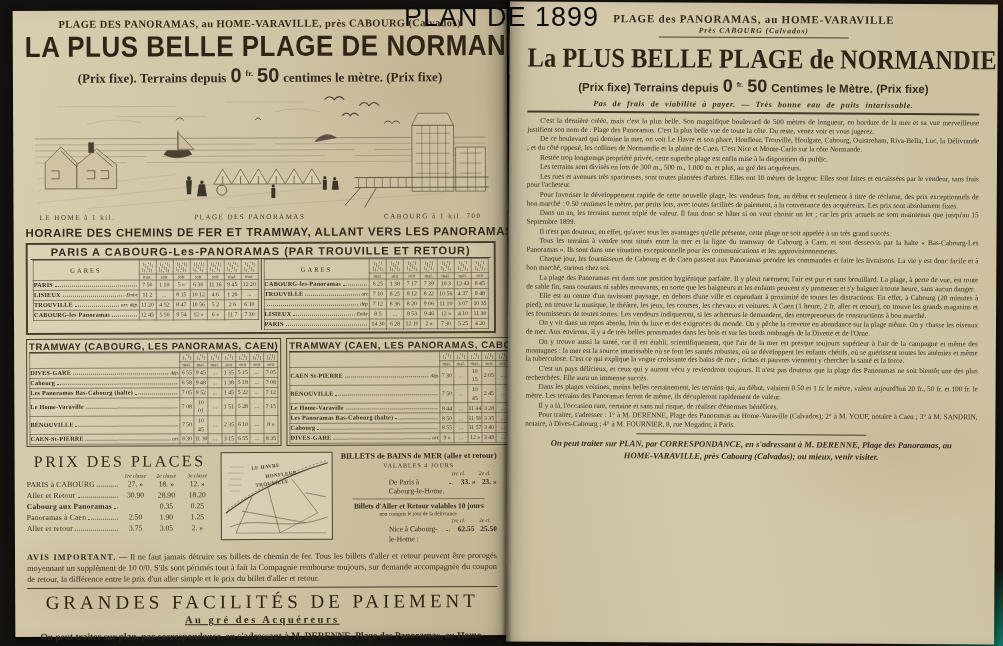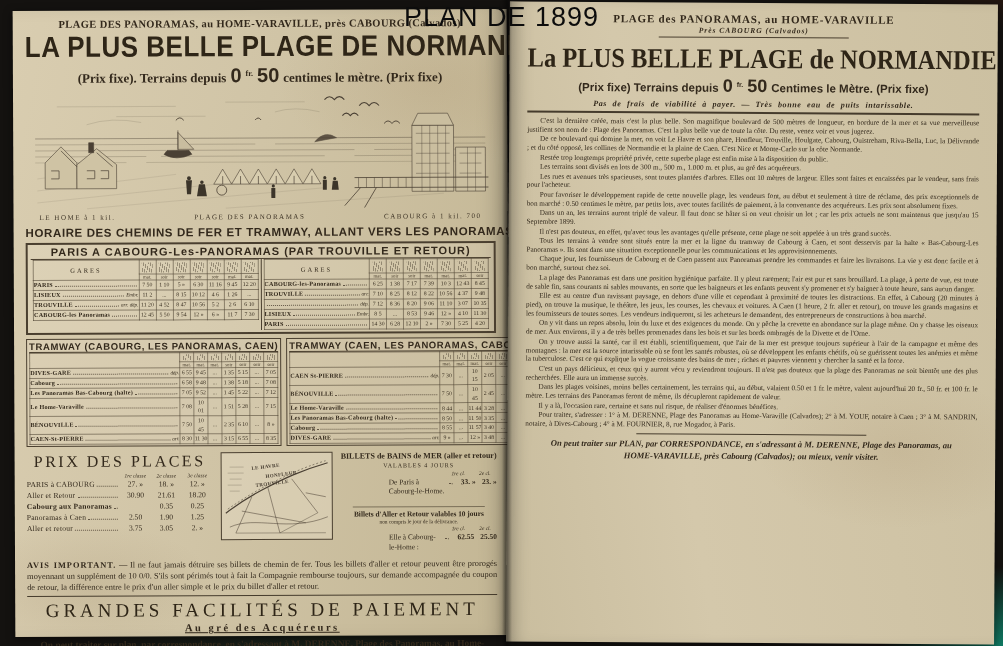--- a/index.html
+++ b/index.html
@@ -92,21 +92,21 @@
   table.prix td{font-size:7.6px;padding:0;line-height:1.35;}
   table.prix td.val{text-align:center;width:34px;}
   .mapblock{width:112px;}
   .mapblock svg{width:110px;height:86px;border:1px solid #4a3f2f;background:rgba(250,244,226,.25);display:block;}
   .billets{flex:1;font-size:7.4px;line-height:1.3;}
   .billets .t1{font-weight:bold;font-size:8px;text-align:center;white-space:nowrap;}
   .billets .t2{font-size:6px;letter-spacing:1px;text-align:center;}
   .billets .clrow{display:flex;justify-content:flex-end;gap:14px;font-size:5.4px;font-style:italic;padding-right:6px;}
   .billets .vrow{display:flex;align-items:baseline;margin-left:48px;}
   .billets .vrow .v{width:32px;text-align:right;font-weight:bold;}
-  .billets .sub{font-weight:bold;text-align:center;margin-top:10px;border-top:1px solid rgba(74,63,47,.6);padding-top:2px;width:85%;margin-left:auto;margin-right:auto;}
+  .billets .sub{font-weight:bold;text-align:center;margin-top:2px;border-top:1px solid rgba(74,63,47,.6);padding-top:2px;width:85%;margin-left:auto;margin-right:auto;}
   .billets .nt{font-size:5.4px;text-align:center;}
 
   .avis{font-size:8.4px;line-height:1.32;text-align:justify;margin-top:6px;}
   .avis b{letter-spacing:1px;}
   .payttl{font-size:19px;letter-spacing:4px;text-align:center;margin-top:2px;white-space:nowrap;color:#2e2517;}
   .paysub{font-size:10.5px;font-weight:bold;letter-spacing:2.5px;text-align:center;text-decoration:underline;margin-top:1px;}
   .paytxt{font-size:9.4px;font-weight:600;text-align:center;line-height:1.35;margin-top:5px;padding:0 6px;}
 
   
   .rp-topline{font-size:11px;font-weight:bold;letter-spacing:.8px;text-align:center;white-space:nowrap;}
@@ -802,21 +802,21 @@
                 <td class="val">12. »</td>
               </tr>
               <tr>
                 <td>
                   <div class="nm" style="font-size: 7.6px;">
                     <span class="lbl" style="font-weight: normal;">Aller et Retour</span>
                     <span class="dots"></span>
                   </div>
                 </td>
                 <td class="val">30.90</td>
-                <td class="val">21.61</td>
+                <td class="val">28.90</td>
                 <td class="val">18.20</td>
               </tr>
               <tr>
                 <td>
                   <div class="nm" style="font-size: 7.6px;">
                     <span class="lbl" style="font-weight: bold;">Cabourg aux Panoramas</span>
                     <span class="dots"></span>
                   </div>
                 </td>
                 <td class="val"></td>
@@ -879,21 +879,21 @@
           <span class="v">33. »</span>
           <span class="v">23. »</span>
         </div>
         <div class="sub">Billets d'Aller et Retour valables 10 jours</div>
         <div class="nt">non compris le jour de la délivrance.</div>
         <div class="clrow">
           <span>1re cl.</span>
           <span>2e cl.</span>
         </div>
         <div class="vrow">
-          <span>Elle à Cabourg-le-Home :</span>
+          <span>Nice à Cabourg-le-Home :</span>
           <span class="dots"></span>
           <span class="v">62.55</span>
           <span class="v">25.50</span>
         </div>
       </div>
     </div>
 
     <div class="avis">
       <b>AVIS IMPORTANT.</b><span> — Il ne faut jamais détruire ses billets de chemin de fer. Tous les billets d'aller et retour peuvent être prorogés moyennant un supplément de 10 0/0. S'ils sont périmés tout à fait la Compagnie rembourse toujours, sur demande accompagnée du coupon de retour, la différence entre le prix d'un aller simple et le prix du billet d'aller et retour.</span>
     </div>

